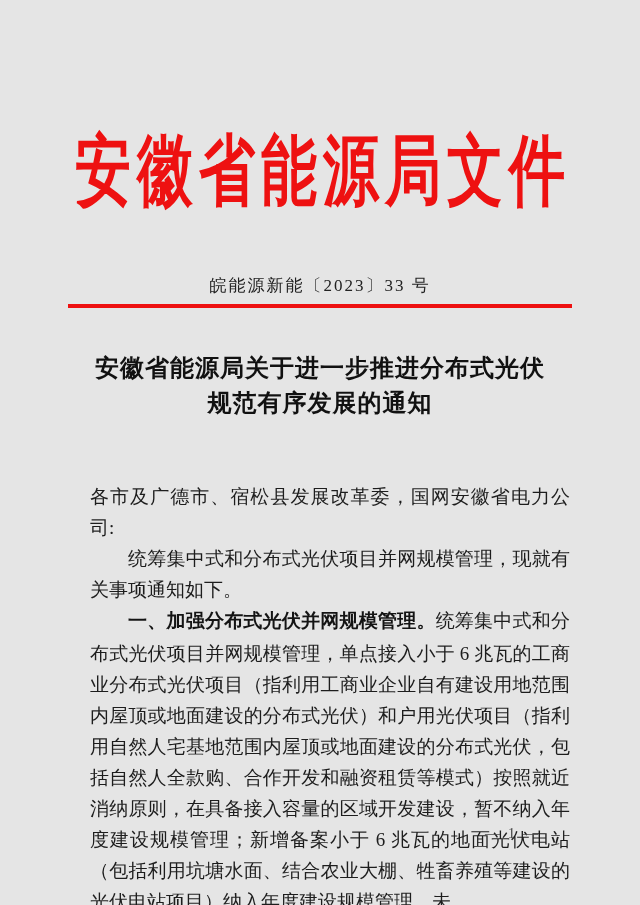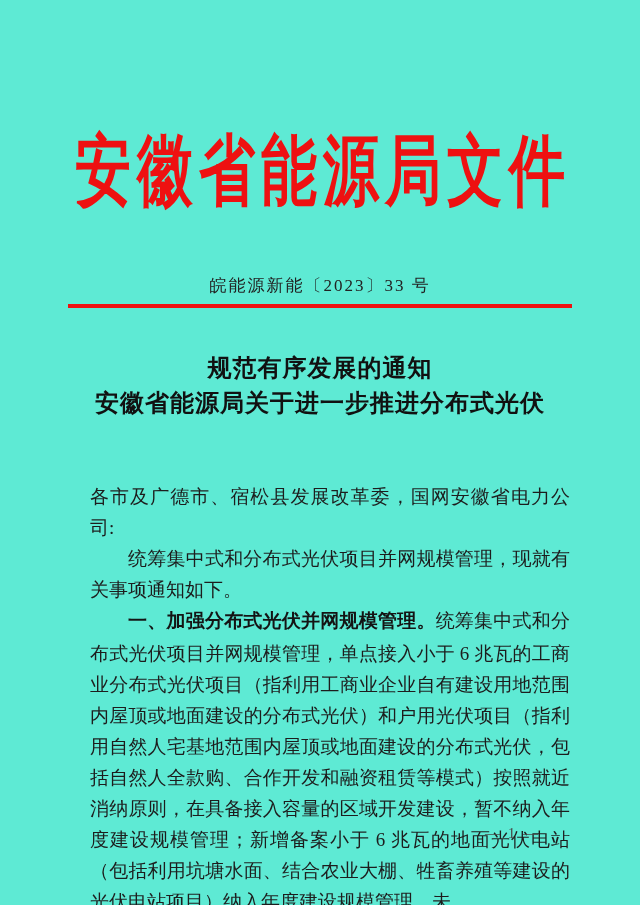--- a/index.html
+++ b/index.html
@@ -5,21 +5,21 @@
   html, body {
     margin: 0;
     padding: 0;
     background: #ffffff;
   }
   .page {
     position: relative;
     width: 640px;
     height: 905px;
     margin: 0 auto;
-    background: #5eead4;
+    background: #e5e5e5;
     overflow: hidden;
     font-family: "Liberation Serif", "DejaVu Serif", serif;
     color: #1a1a1a;
   }
   .agency-header {
     position: absolute;
     top: 120px;
     left: 0;
     width: 640px;
     text-align: center;
@@ -104,22 +104,22 @@
 
 <div class="page">
 
   <div class="agency-header">安徽省能源局文件</div>
 
   <div class="doc-number">皖能源新能〔2023〕33 号</div>
 
   <div class="red-line"></div>
 
   <div class="doc-title">
+    <div>安徽省能源局关于进一步推进分布式光伏</div>
     <div>规范有序发展的通知</div>
-    <div>安徽省能源局关于进一步推进分布式光伏</div>
   </div>
 
   <div class="doc-body">
     <p>各市及广德市、宿松县发展改革委，国网安徽省电力公司:</p>
     <p class="indent">统筹集中式和分布式光伏项目并网规模管理，现就有关事项通知如下。</p>
     <p class="indent"><span class="section-lead">一、加强分布式光伏并网规模管理。</span><span>统筹集中式和分布式光伏项目并网规模管理，单点接入小于 6 兆瓦的工商业分布式光伏项目（指利用工商业企业自有建设用地范围内屋顶或地面建设的分布式光伏）和户用光伏项目（指利用自然人宅基地范围内屋顶或地面建设的分布式光伏，包括自然人全款购、合作开发和融资租赁等模式）按照就近消纳原则，在具备接入容量的区域开发建设，暂不纳入年度建设规模管理；新增备案小于 6 兆瓦的地面光伏电站（包括利用坑塘水面、结合农业大棚、牲畜养殖等建设的光伏电站项目）纳入年度建设规模管理，未</span></p>
   </div>
 
   <div class="page-number">— 1 —</div>
 

